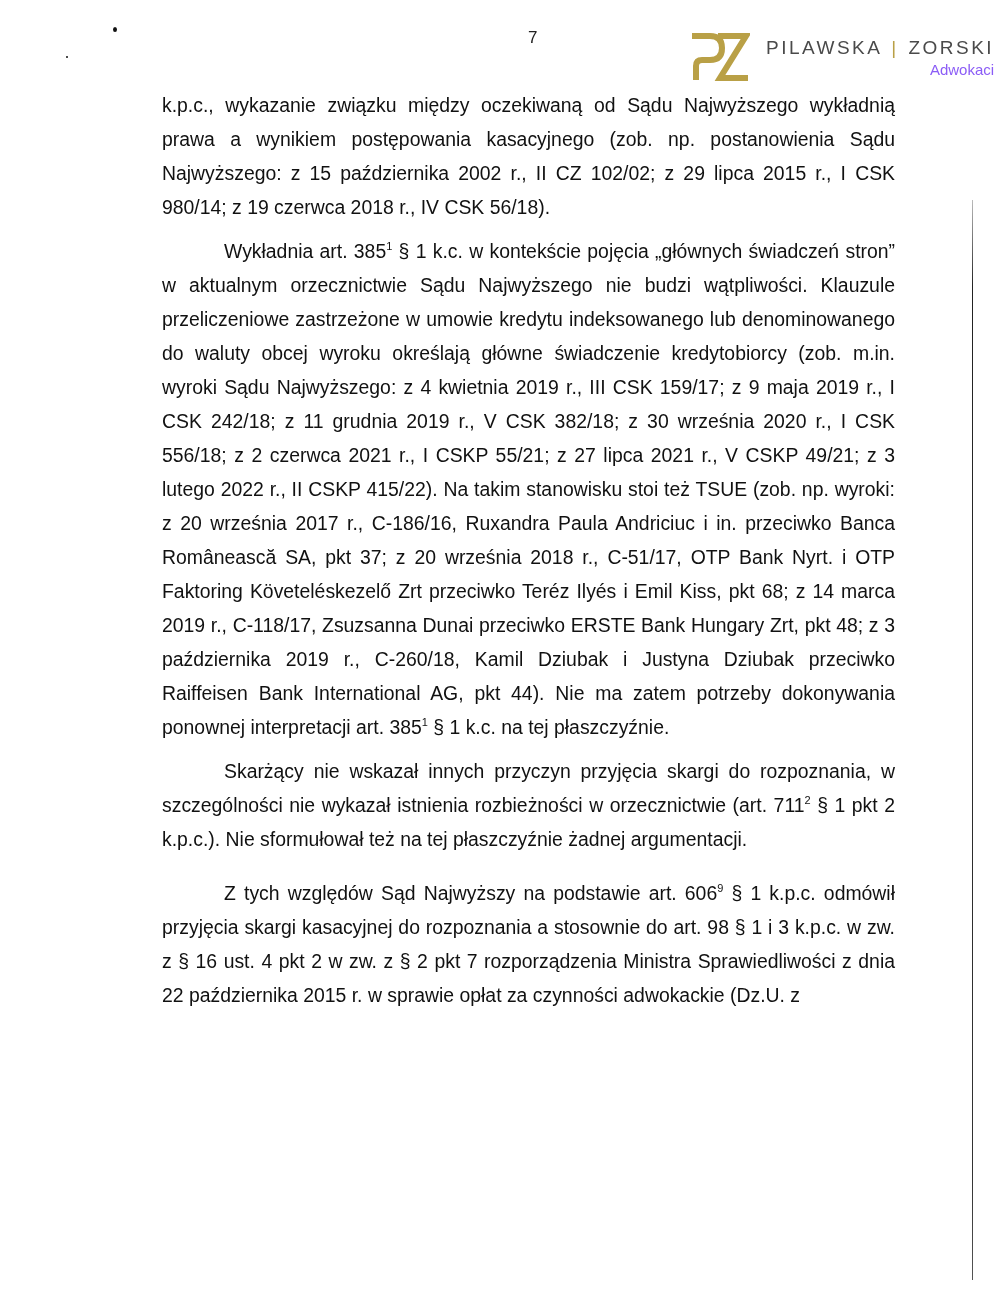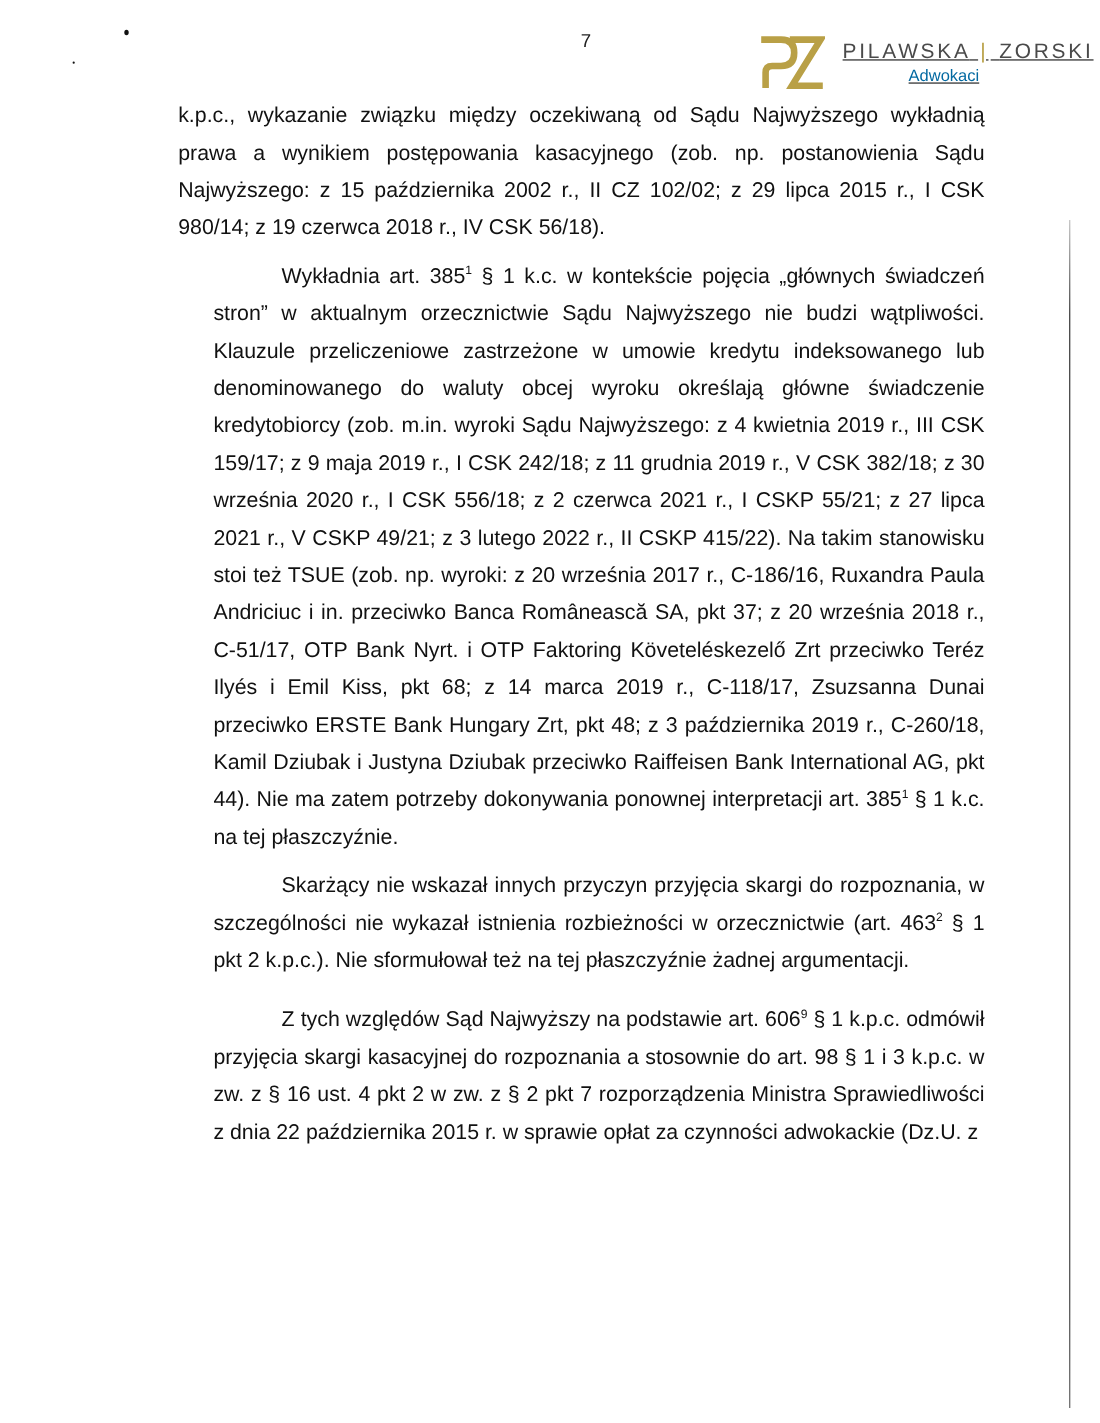--- a/index.html
+++ b/index.html
@@ -1,27 +1,27 @@
 <!DOCTYPE html>
 <html><head>
 <meta charset="utf-8">
 <style>
   html, body { margin: 0; padding: 0; background: #ffffff; }
   body { width: 1000px; height: 1294px; position: relative; overflow: hidden;
          font-family: "Liberation Sans", sans-serif; color: #111; }
   .page-number { position: absolute; left: 528px; top: 28px; font-size: 17px; color: #222; }
-  .logo { position: absolute; left: 688px; top: 32px; display: flex; align-items: center; text-decoration: underline; }
+  .logo { position: absolute; left: 688px; top: 32px; display: flex; align-items: center; }
   .logo-mark { width: 62px; height: 50px; }
   .logo-text { margin-left: 16px; text-align: right; }
   .logo-name { font-size: 19px; letter-spacing: 2.5px; color: #4a4a4a; font-weight: normal; }
   .logo-sep { color: #b9a046; margin: 0 2px; }
-  .logo-sub { font-size: 15px; color: #0369a1; margin-top: 2px; text-align: left; padding-left: 60px; }
+  .logo-sub { font-size: 15px; color: #8b5cf6; margin-top: 2px; text-align: right; padding-left: 60px; }
   .content { position: absolute; left: 162px; top: 88px; width: 733px; }
   .para { font-size: 19.4px; line-height: 34px; text-align: justify; margin: 0; }
-  .para.indent { text-indent: 62px; margin-left: 32px; }
+  .para.indent { text-indent: 62px; }
   .gap { height: 10px; }
   sup { font-size: 11px; line-height: 0; vertical-align: 8px; }
   .edge-line { position: absolute; left: 972px; top: 200px; width: 1px; height: 1080px;
                background: linear-gradient(#bbb, #222 8%, #333 90%, #555); }
   .speck { position: absolute; background: #111; border-radius: 50%; }
 </style>
 </head>
 <body>
 
 <div class="page-number">7</div>
@@ -41,21 +41,21 @@
   </div>
 </div>
 
 <div class="content">
   <p class="para">
     <span>k.p.c., wykazanie związku między oczekiwaną od Sądu Najwyższego wykładnią prawa a wynikiem postępowania kasacyjnego (zob. np. postanowienia Sądu Najwyższego: z 15 października 2002 r., II CZ 102/02; z 29 lipca 2015 r., I CSK 980/14; z 19 czerwca 2018 r., IV CSK 56/18).</span>
   </p>
   <div class="gap"></div>
   <p class="para indent"><span>Wykładnia art. 385</span><sup>1</sup><span> § 1 k.c. w kontekście pojęcia „głównych świadczeń stron” w aktualnym orzecznictwie Sądu Najwyższego nie budzi wątpliwości. Klauzule przeliczeniowe zastrzeżone w umowie kredytu indeksowanego lub denominowanego do waluty obcej wyroku określają główne świadczenie kredytobiorcy (zob. m.in. wyroki Sądu Najwyższego: z 4 kwietnia 2019 r., III CSK 159/17; z 9 maja 2019 r., I CSK 242/18; z 11 grudnia 2019 r., V CSK 382/18; z 30 września 2020 r., I CSK 556/18; z 2 czerwca 2021 r., I CSKP 55/21; z 27 lipca 2021 r., V CSKP 49/21; z 3 lutego 2022 r., II CSKP 415/22). Na takim stanowisku stoi też TSUE (zob. np. wyroki: z 20 września 2017 r., C-186/16, Ruxandra Paula Andriciuc i in. przeciwko Banca Românească SA, pkt 37; z 20 września 2018 r., C-51/17, OTP Bank Nyrt. i OTP Faktoring Követeléskezelő Zrt przeciwko Teréz Ilyés i Emil Kiss, pkt 68; z 14 marca 2019 r., C-118/17, Zsuzsanna Dunai przeciwko ERSTE Bank Hungary Zrt, pkt 48; z 3 października 2019 r., C-260/18, Kamil Dziubak i Justyna Dziubak przeciwko Raiffeisen Bank International AG, pkt 44). Nie ma zatem potrzeby dokonywania ponownej interpretacji art. 385</span><sup>1</sup><span> § 1 k.c. na tej płaszczyźnie.</span></p>
   <div class="gap"></div>
-  <p class="para indent"><span>Skarżący nie wskazał innych przyczyn przyjęcia skargi do rozpoznania, w szczególności nie wykazał istnienia rozbieżności w orzecznictwie (art. 463</span><sup>2</sup><span> § 1 pkt 2 k.p.c.). Nie sformułował też na tej płaszczyźnie żadnej argumentacji.</span></p>
+  <p class="para indent"><span>Skarżący nie wskazał innych przyczyn przyjęcia skargi do rozpoznania, w szczególności nie wykazał istnienia rozbieżności w orzecznictwie (art. 711</span><sup>2</sup><span> § 1 pkt 2 k.p.c.). Nie sformułował też na tej płaszczyźnie żadnej argumentacji.</span></p>
   <div class="gap"></div>
   <div class="gap"></div>
   <p class="para indent"><span>Z tych względów Sąd Najwyższy na podstawie art. 606</span><sup>9</sup><span> § 1 k.p.c. odmówił przyjęcia skargi kasacyjnej do rozpoznania a stosownie do art. 98 § 1 i 3 k.p.c. w zw. z § 16 ust. 4 pkt 2 w zw. z § 2 pkt 7 rozporządzenia Ministra Sprawiedliwości z dnia 22 października 2015 r. w sprawie opłat za czynności adwokackie (Dz.U. z</span></p>
 </div>
 
 <div class="edge-line"></div>
 <div class="speck" style="left:113px;top:27px;width:4px;height:5px;"></div>
 <div class="speck" style="left:66px;top:56px;width:2px;height:2px;"></div>
 
 </body></html>

